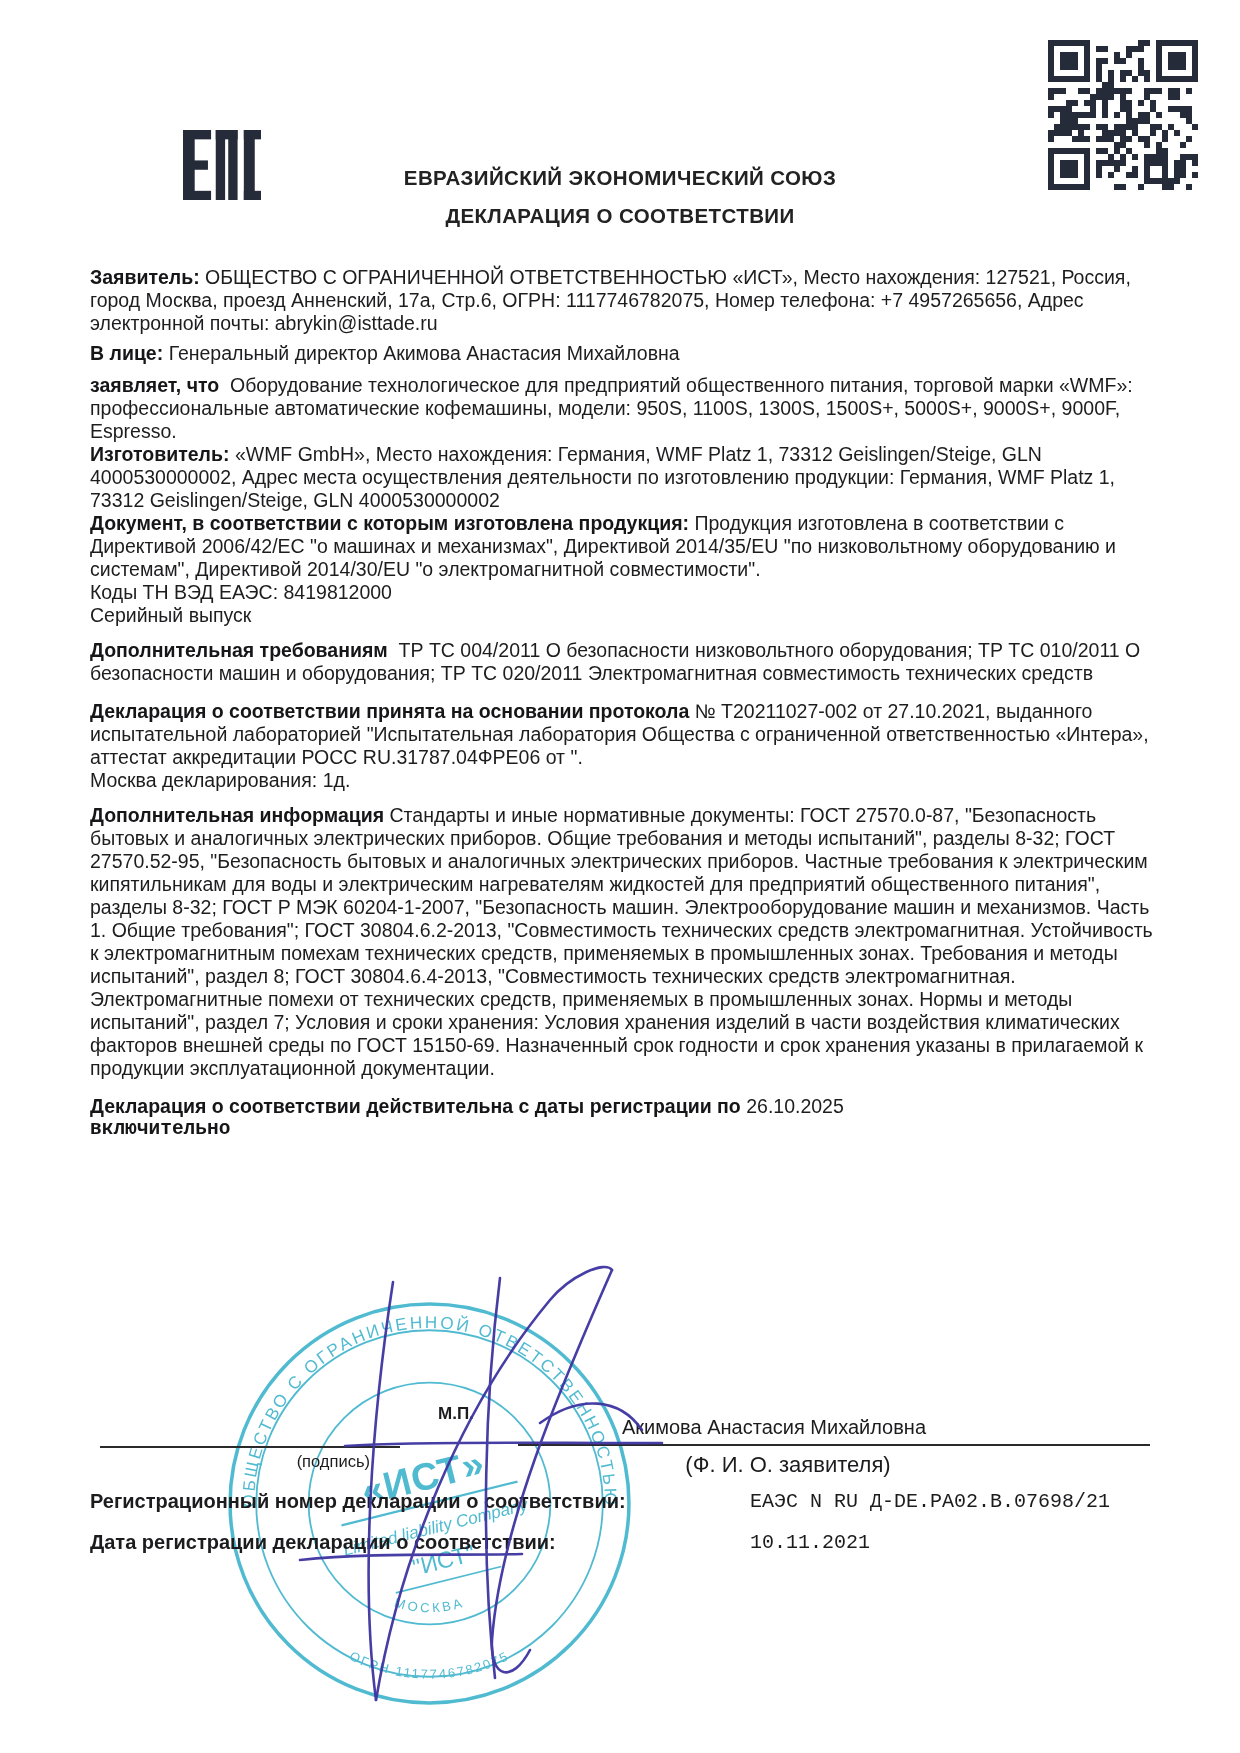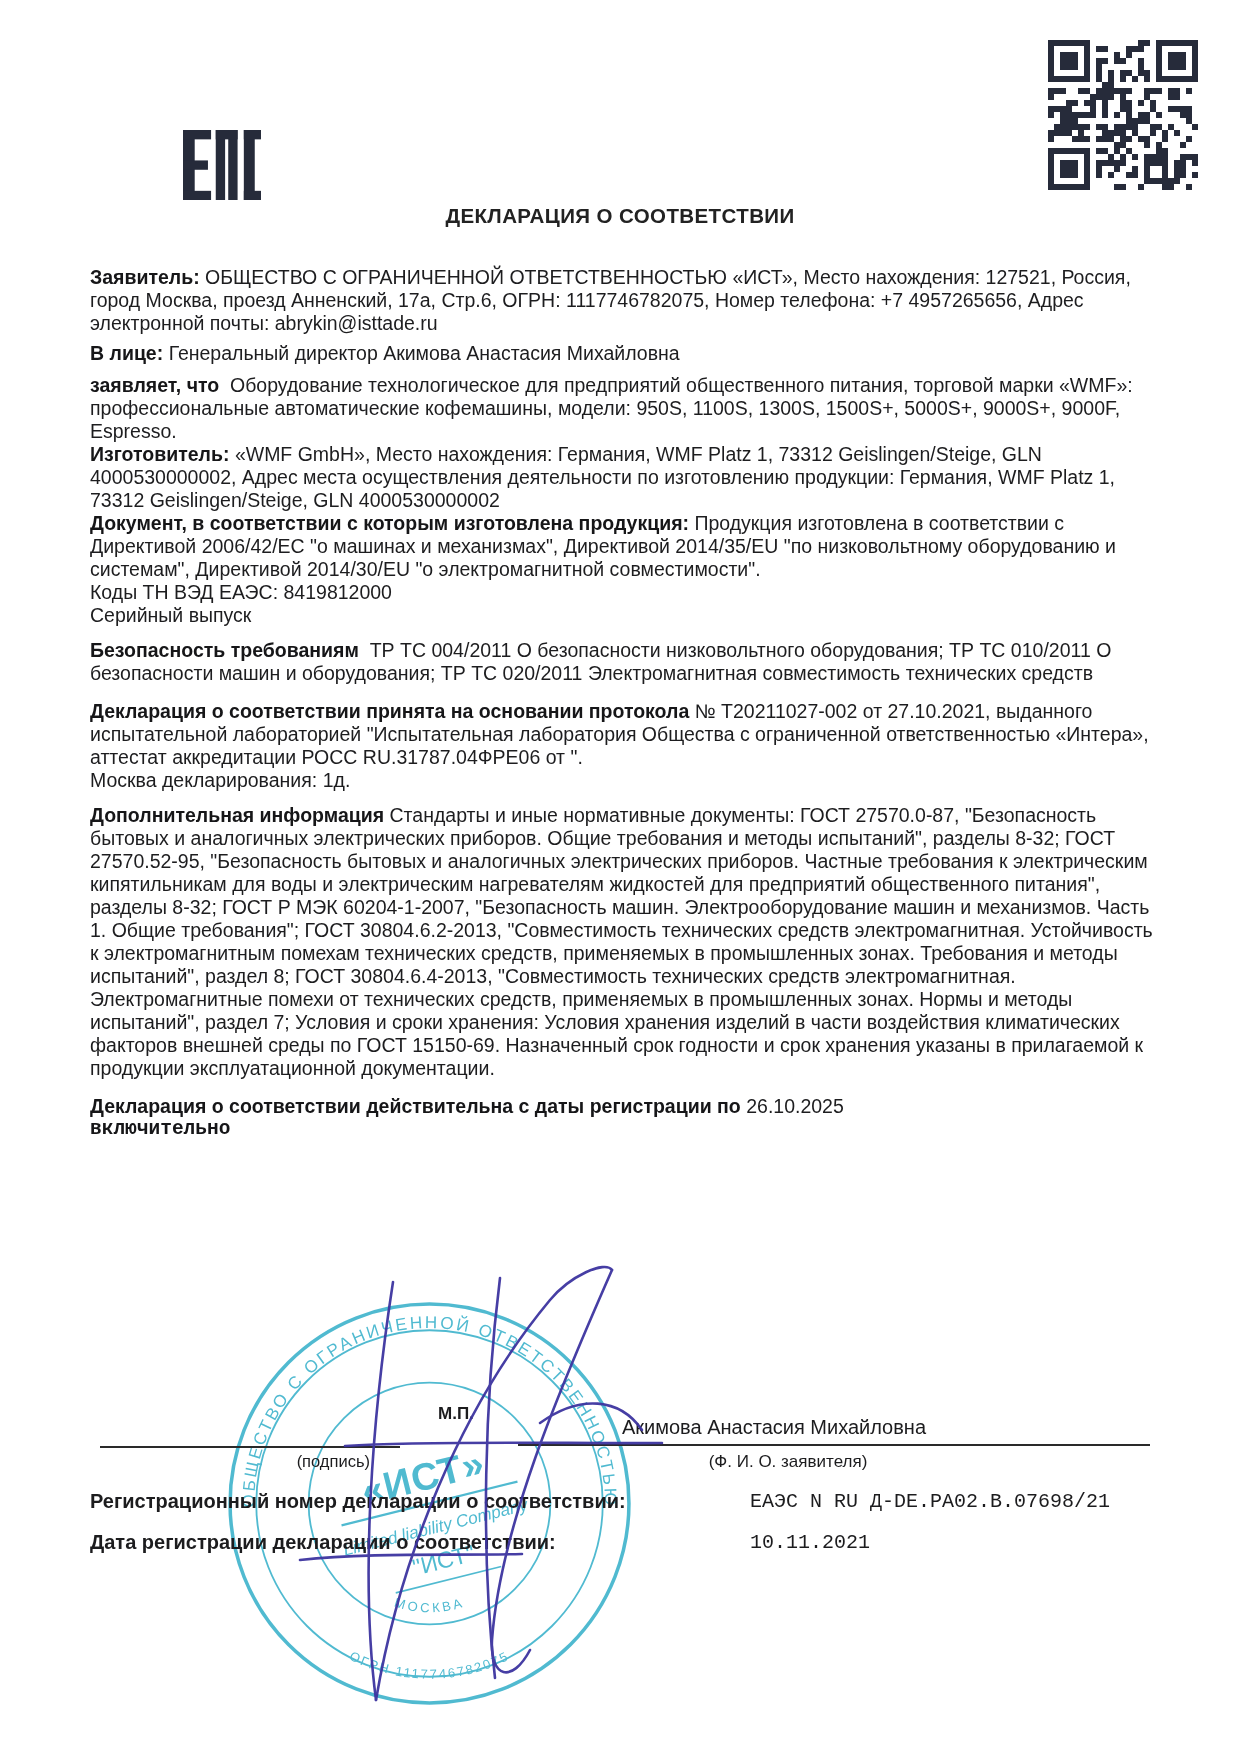--- a/index.html
+++ b/index.html
@@ -46,21 +46,21 @@
   .sig-strokes{position:absolute;left:260px;top:1248px;width:440px;height:470px;z-index:5;pointer-events:none;}
   .mp{position:absolute;left:438px;top:1404px;font-weight:bold;font-size:17px;z-index:4;}
   .sig-line-left{position:absolute;left:100px;top:1420px;width:300px;height:26px;border-bottom:2px solid #2a2a2a;z-index:4;}
   .caption-podpis{position:absolute;left:130px;top:1452px;width:240px;text-align:right;font-size:16.5px;z-index:4;}
   .sig-line-right{
     position:absolute;left:518px;top:1414px;width:632px;height:32px;
     border-bottom:2px solid #2a2a2a;z-index:4;
     text-align:center;font-size:20px;padding-right:0;box-sizing:border-box;
   }
   .sig-line-right span{position:relative;right:60px;top:2px;}
-  .caption-fio{position:absolute;left:518px;top:1452px;width:540px;text-align:center;font-size:17px;z-index:4;}
+  .caption-fio{position:absolute;left:518px;top:1452px;width:540px;text-align:center;font-size:22px;z-index:4;}
   .bottom-row{position:absolute;left:90px;width:1100px;font-size:20px;z-index:4;}
   .row-reg{top:1490px;}
   .row-date{top:1531px;}
   .bottom-row b{font-size:20px;}
   .bottom-row .val{position:absolute;left:660px;top:0;font-weight:normal;font-family:Liberation Mono, monospace;}
 </style>
 </head>
 <body>
 
 <div class="page">
@@ -294,20 +294,21 @@
           <rect x="108" y="0" width="42" height="42"></rect>
           <rect x="114" y="6" width="30" height="30" fill="#fff"></rect>
           <rect x="120" y="12" width="18" height="18"></rect>
           <rect x="0" y="108" width="42" height="42"></rect>
           <rect x="6" y="114" width="30" height="30" fill="#fff"></rect>
           <rect x="12" y="120" width="18" height="18"></rect>
         </g>
       </svg>
   </div>
 
+  <div class="title title-union">ЕВРАЗИЙСКИЙ ЭКОНОМИЧЕСКИЙ СОЮЗ</div>
   <div class="title title-decl">ДЕКЛАРАЦИЯ О СООТВЕТСТВИИ</div>
 
   <div class="content">
     <p>
       <b>Заявитель:</b>
       <span>ОБЩЕСТВО С ОГРАНИЧЕННОЙ ОТВЕТСТВЕННОСТЬЮ «ИСТ», Место нахождения: 127521, Россия, город Москва, проезд Анненский, 17а, Стр.6, ОГРН: 1117746782075, Номер телефона: +7 4957265656, Адрес электронной почты: abrykin@isttade.ru</span>
     </p>
     <p class="gap-xs">
       <b>В лице:</b>
       <span>Генеральный директор Акимова Анастасия Михайловна</span>
@@ -320,21 +321,21 @@
       <b>Изготовитель:</b>
       <span>«WMF GmbH», Место нахождения: Германия, WMF Platz 1, 73312 Geislingen/Steige, GLN 4000530000002, Адрес места осуществления деятельности по изготовлению продукции: Германия, WMF Platz 1, 73312 Geislingen/Steige, GLN 4000530000002</span>
     </p>
     <p>
       <b>Документ, в соответствии с которым изготовлена продукция:</b>
       <span>Продукция изготовлена в соответствии с Директивой 2006/42/ЕС "о машинах и механизмах", Директивой 2014/35/EU "по низковольтному оборудованию и системам", Директивой 2014/30/EU "о электромагнитной совместимости".</span>
     </p>
     <p>Коды ТН ВЭД ЕАЭС: 8419812000</p>
     <p>Серийный выпуск</p>
     <p class="gap-md">
-      <b>Безопасность требованиям</b>
+      <b>Дополнительная требованиям</b>
       <span>&nbsp;ТР ТС 004/2011 О безопасности низковольтного оборудования; ТР ТС 010/2011 О безопасности машин и оборудования; ТР ТС 020/2011 Электромагнитная совместимость технических средств</span>
     </p>
     <p class="gap-lg">
       <b>Декларация о соответствии принята на основании протокола</b>
       <span>№ Т20211027-002 от 27.10.2021, выданного испытательной лабораторией "Испытательная лаборатория Общества с ограниченной ответственностью «Интера», аттестат аккредитации РОСС RU.31787.04ФРЕ06 от ".</span>
     </p>
     <p>Москва декларирования: 1д.</p>
     <p class="gap-md">
       <b>Дополнительная информация</b>
       <span>Стандарты и иные нормативные документы: ГОСТ 27570.0-87, "Безопасность бытовых и аналогичных электрических приборов. Общие требования и методы испытаний", разделы 8-32; ГОСТ 27570.52-95, "Безопасность бытовых и аналогичных электрических приборов. Частные требования к электрическим кипятильникам для воды и электрическим нагревателям жидкостей для предприятий общественного питания", разделы 8-32; ГОСТ Р МЭК 60204-1-2007, "Безопасность машин. Электрооборудование машин и механизмов. Часть 1. Общие требования"; ГОСТ 30804.6.2-2013, "Совместимость технических средств электромагнитная. Устойчивость к электромагнитным помехам технических средств, применяемых в промышленных зонах. Требования и методы испытаний", раздел 8; ГОСТ 30804.6.4-2013, "Совместимость технических средств электромагнитная. Электромагнитные помехи от технических средств, применяемых в промышленных зонах. Нормы и методы испытаний", раздел 7; Условия и сроки хранения: Условия хранения изделий в части воздействия климатических факторов внешней среды по ГОСТ 15150-69. Назначенный срок годности и срок хранения указаны в прилагаемой к продукции эксплуатационной документации.</span>

